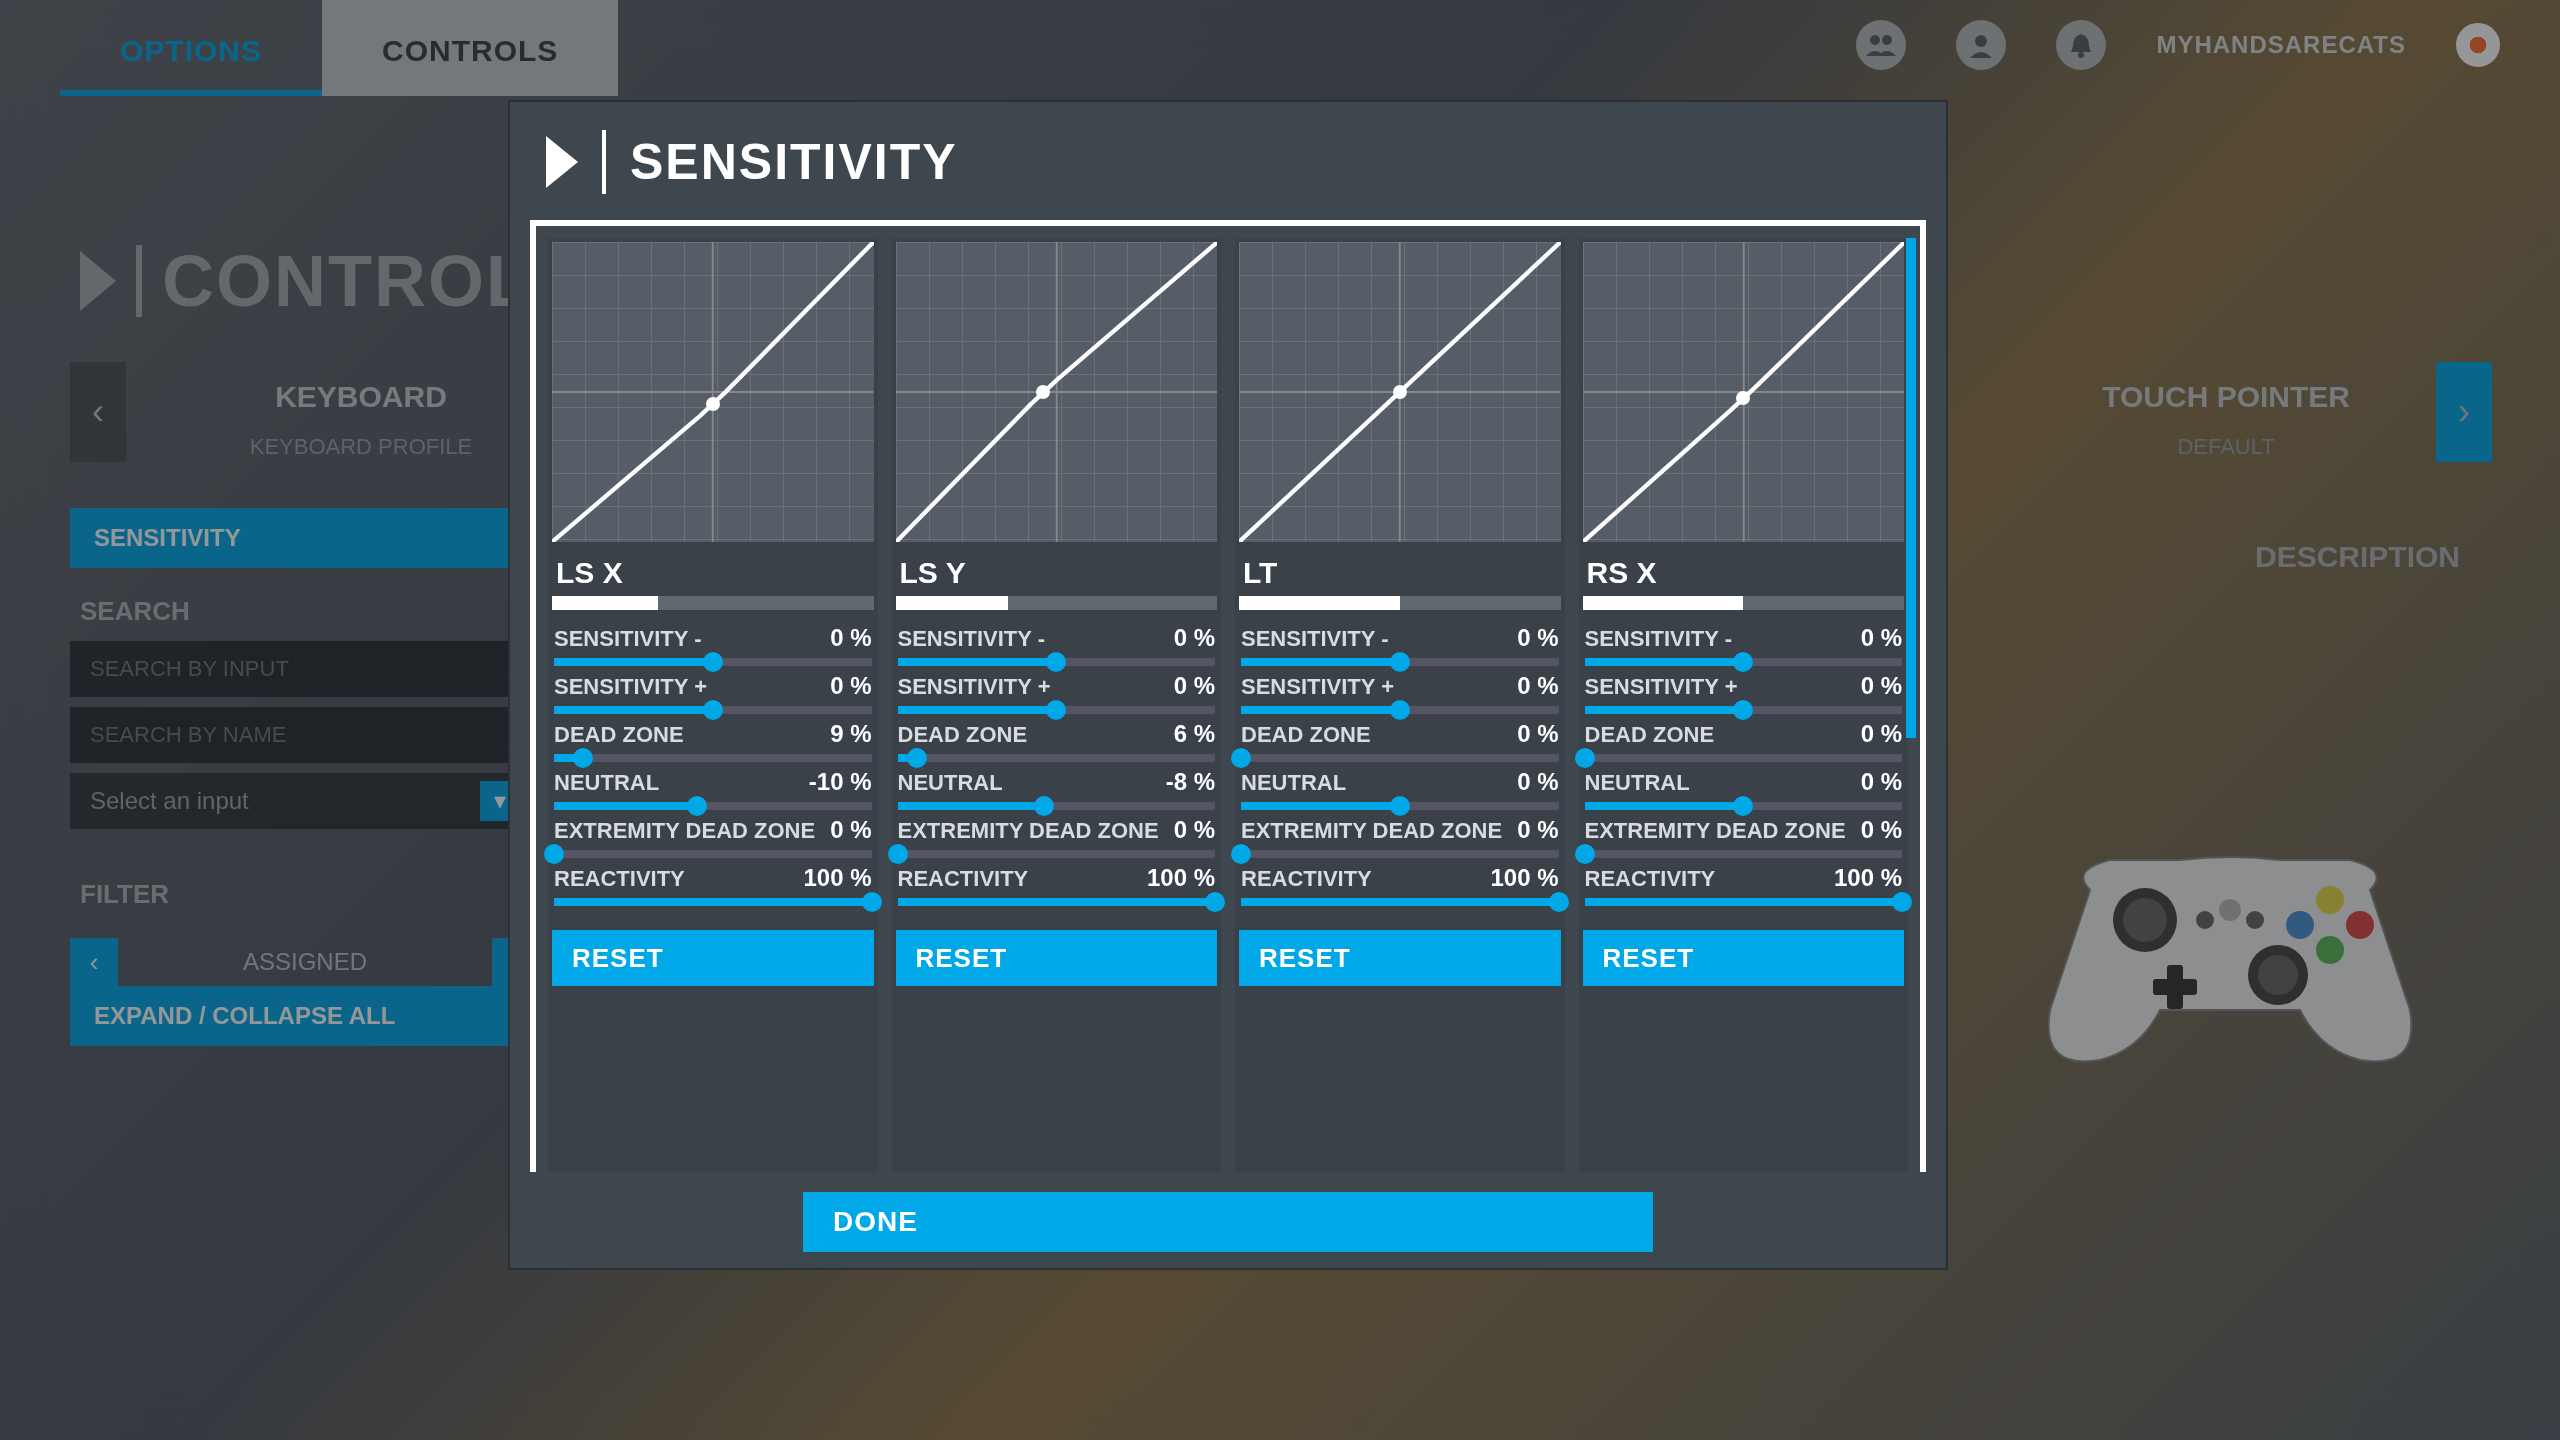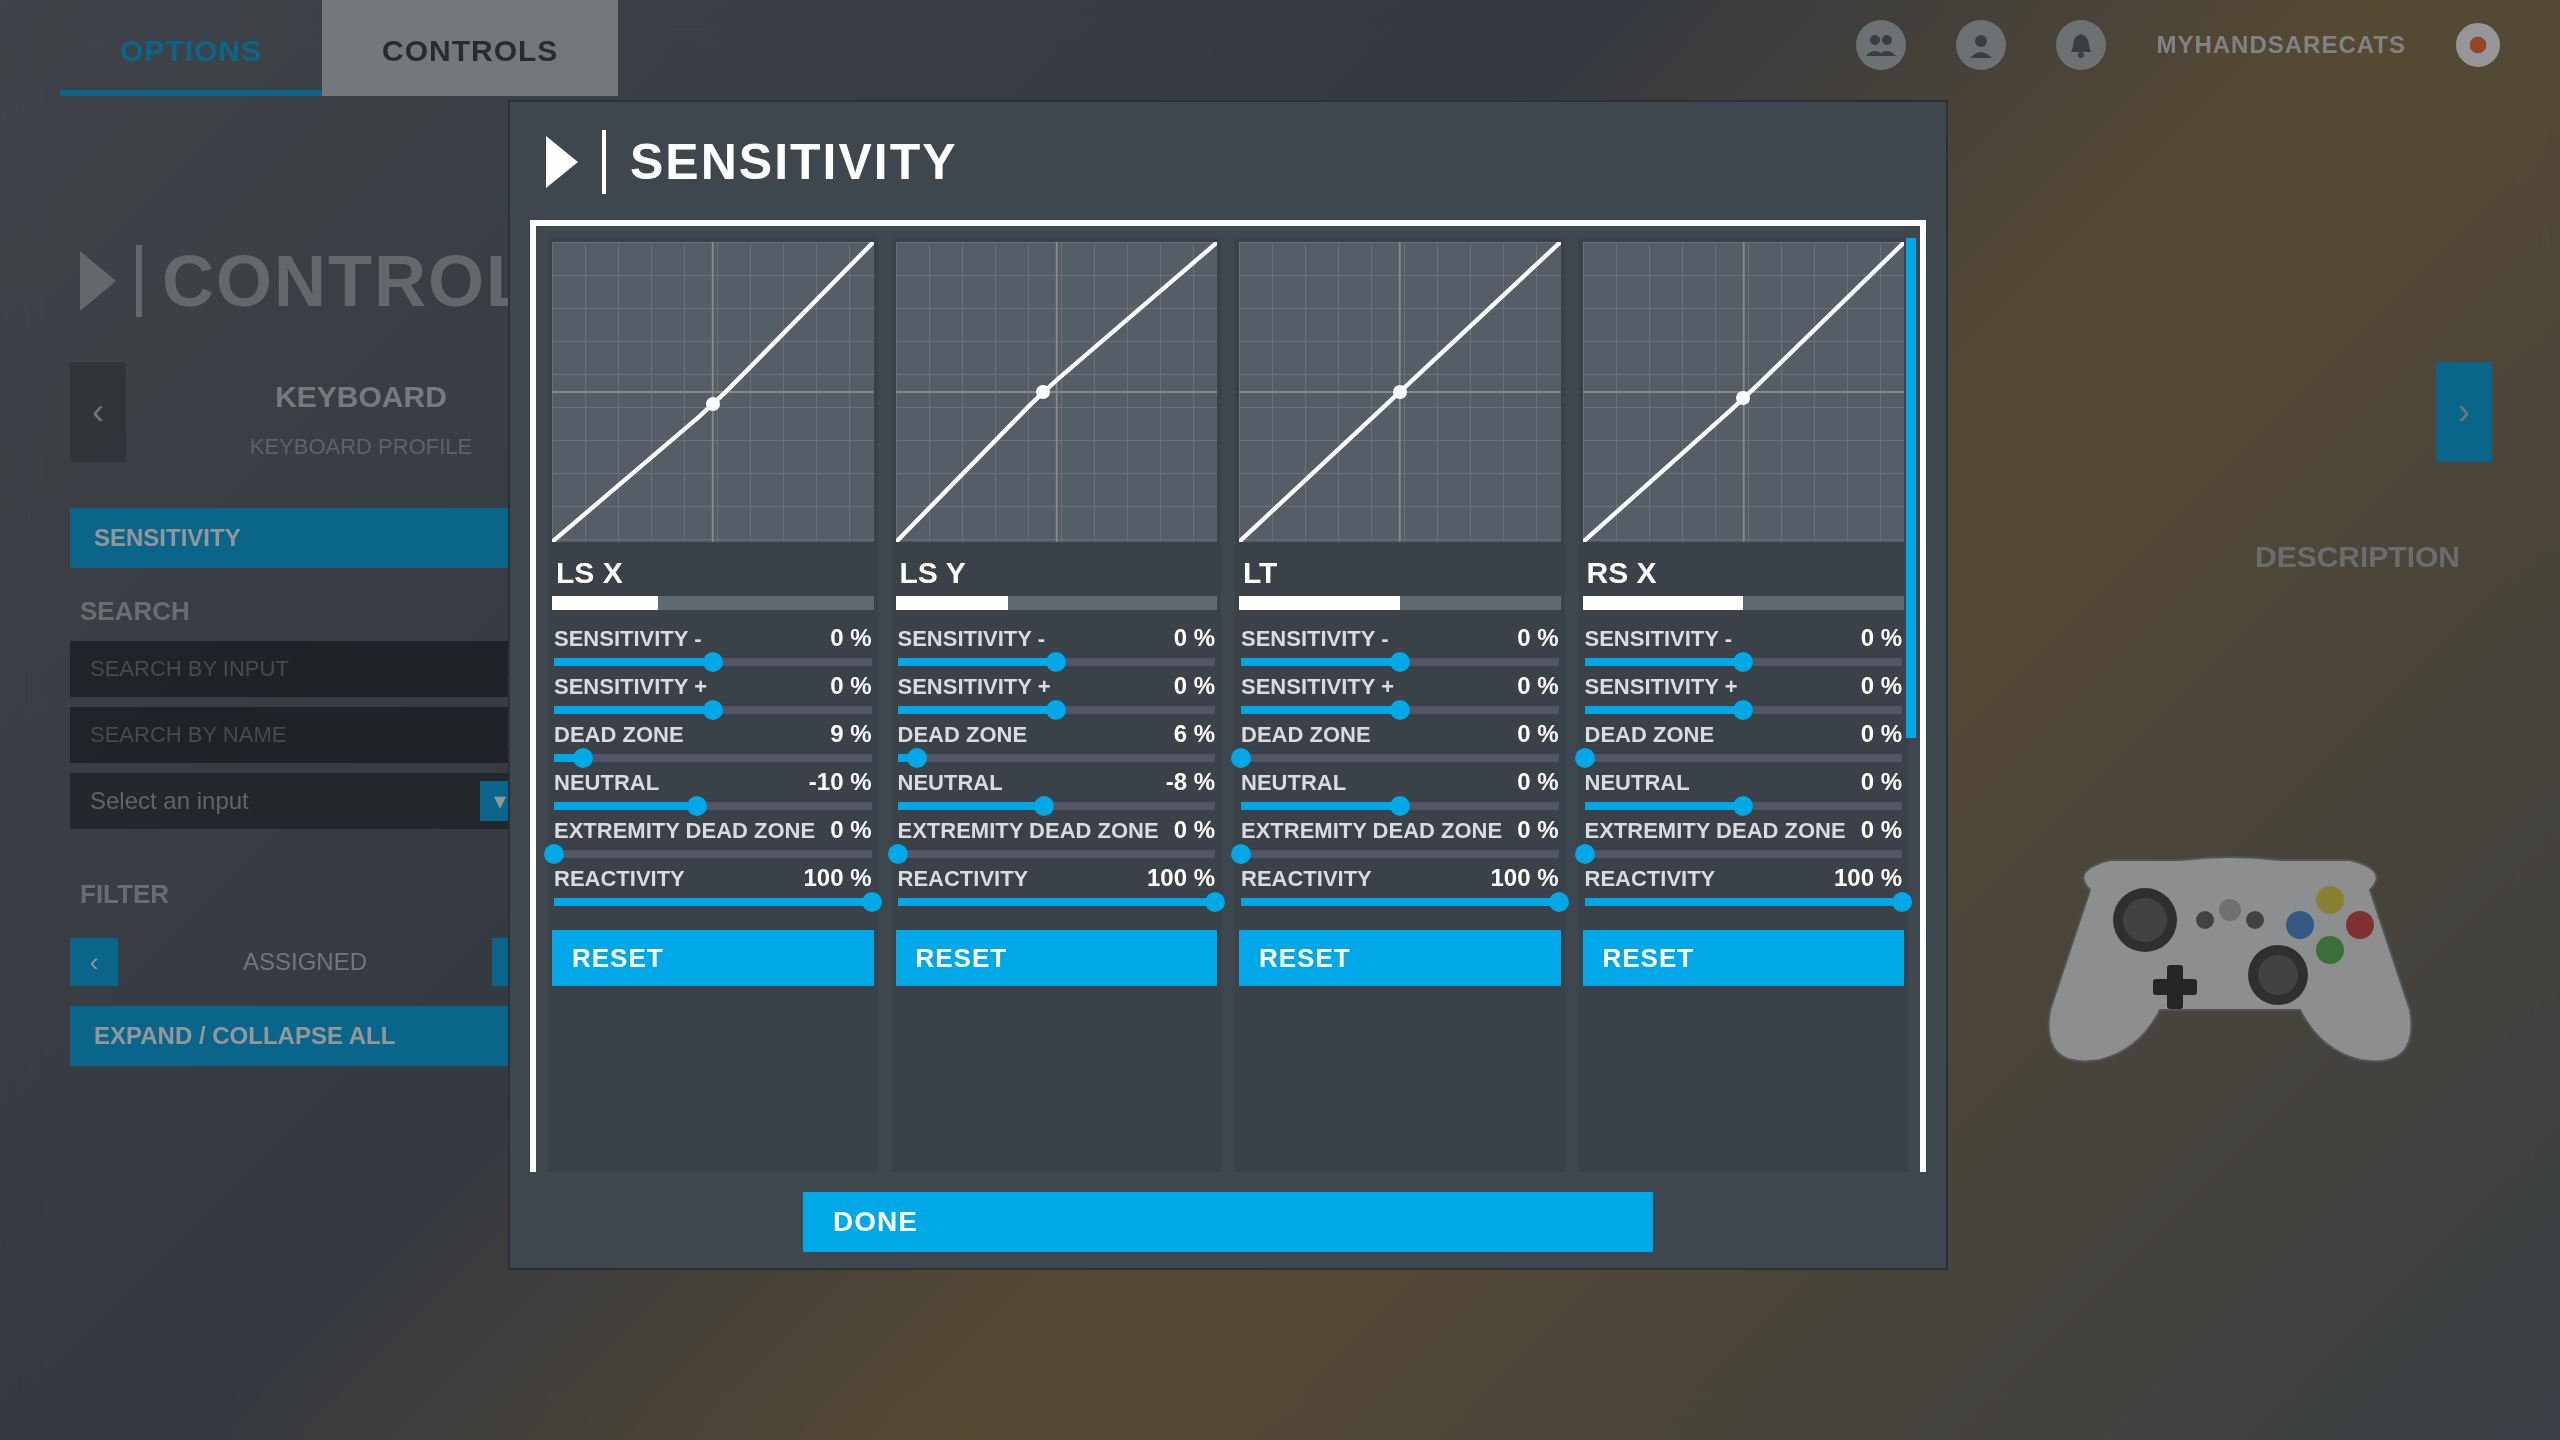--- a/index.html
+++ b/index.html
@@ -220,20 +220,24 @@
     <div class="page-title">CONTROLS</div>
   </div>
 
   <div class="device-row">
     <div class="device-arrow">‹</div>
     <div class="device-card">
       <div class="dname">KEYBOARD</div>
       <div class="dprofile">KEYBOARD PROFILE</div>
     </div>
     <div style="flex:1"></div>
+    <div class="device-card" style="position:absolute;right:200px;">
+      <div class="dname">TOUCH POINTER</div>
+      <div class="dprofile">DEFAULT</div>
+    </div>
     <div class="device-arrow" style="position:absolute;right:68px;background:#00a8e8;">›</div>
   </div>
 
   <div class="sidebar">
     <div class="side-item active">SENSITIVITY</div>
     <div class="side-label">SEARCH</div>
     <div style="position:relative">
       <input class="search-in" placeholder="SEARCH BY INPUT" style="">
       <span style="position:absolute;right:18px;top:14px;color:#aaa;font-size:26px">⌕</span>
     </div>
@@ -244,21 +248,21 @@
     <div class="select-in">
       <span>Select an input</span>
       <div class="select-btn">▾</div>
     </div>
     <div class="side-label" style="margin-top:30px">FILTER</div>
     <div class="filter-row">
       <div class="filter-arrow">‹</div>
       <div class="filter-label">ASSIGNED</div>
       <div class="filter-arrow">›</div>
     </div>
-    <div class="side-item active" style="margin-top:20px">EXPAND / COLLAPSE ALL</div>
+    <div class="side-item active" style="">EXPAND / COLLAPSE ALL</div>
   </div>
 
   <div class="desc-panel">DESCRIPTION</div>
 </div>
 
 <div class="controller">
   <svg viewBox="0 0 400 280" width="400" height="280">
     <path d="M60 80 Q40 60 80 50 L150 50 Q200 44 250 50 L320 50 Q360 60 340 80 L380 200 Q390 260 330 250 Q290 240 270 200 L130 200 Q110 240 70 250 Q10 260 20 200 Z" fill="#f0f0f0" stroke="#888" stroke-width="2"></path>
     <circle cx="115" cy="110" r="32" fill="#444"></circle>
     <circle cx="115" cy="110" r="22" fill="#666"></circle>

